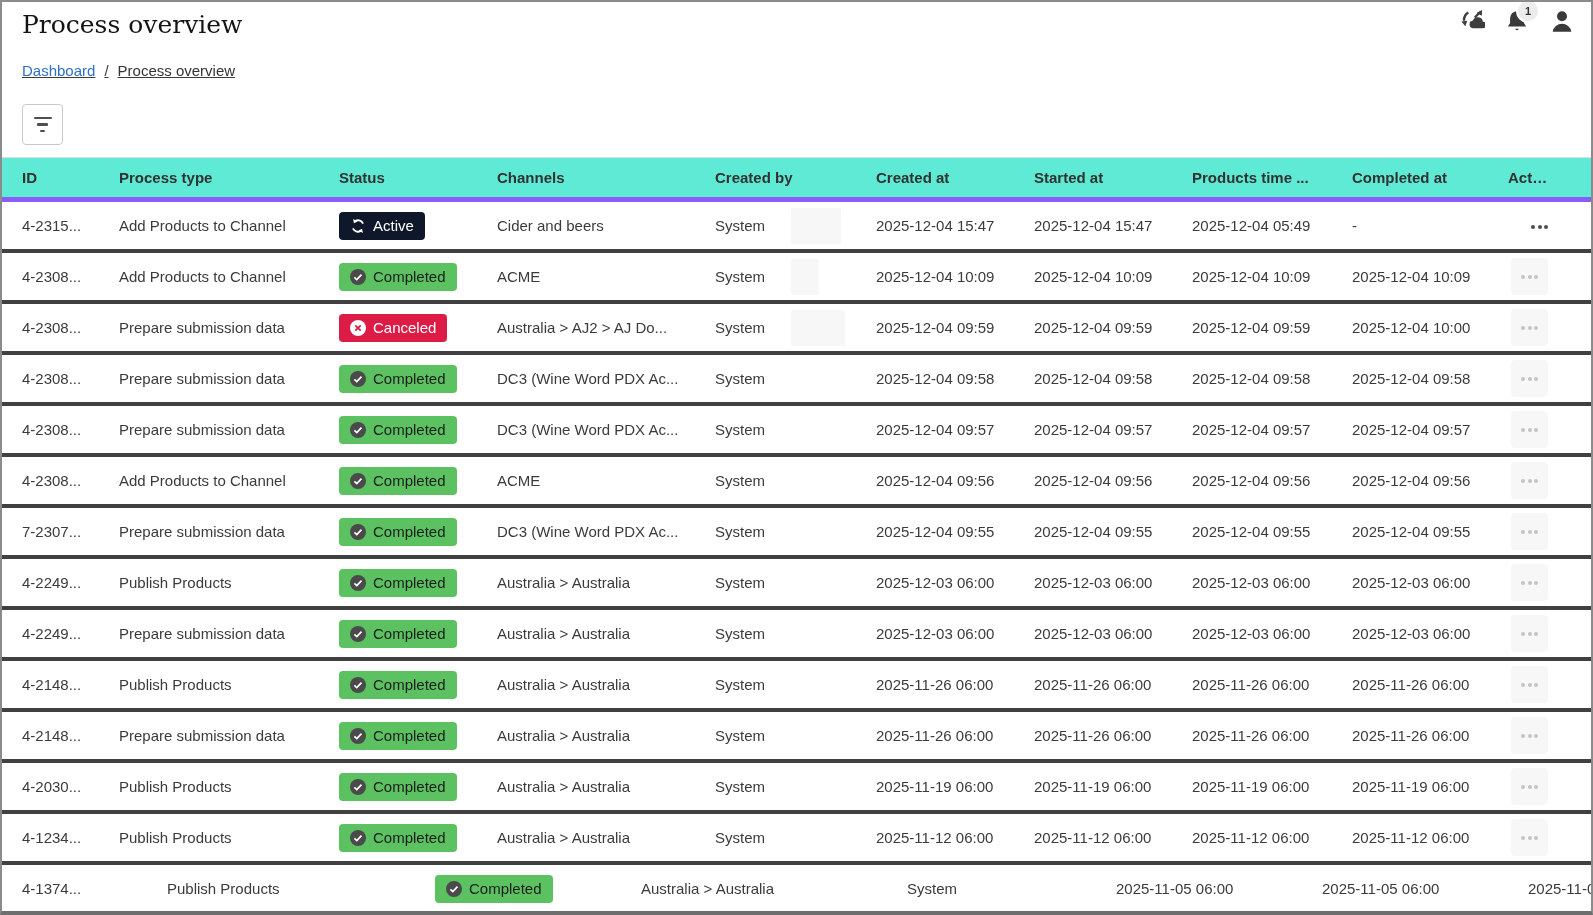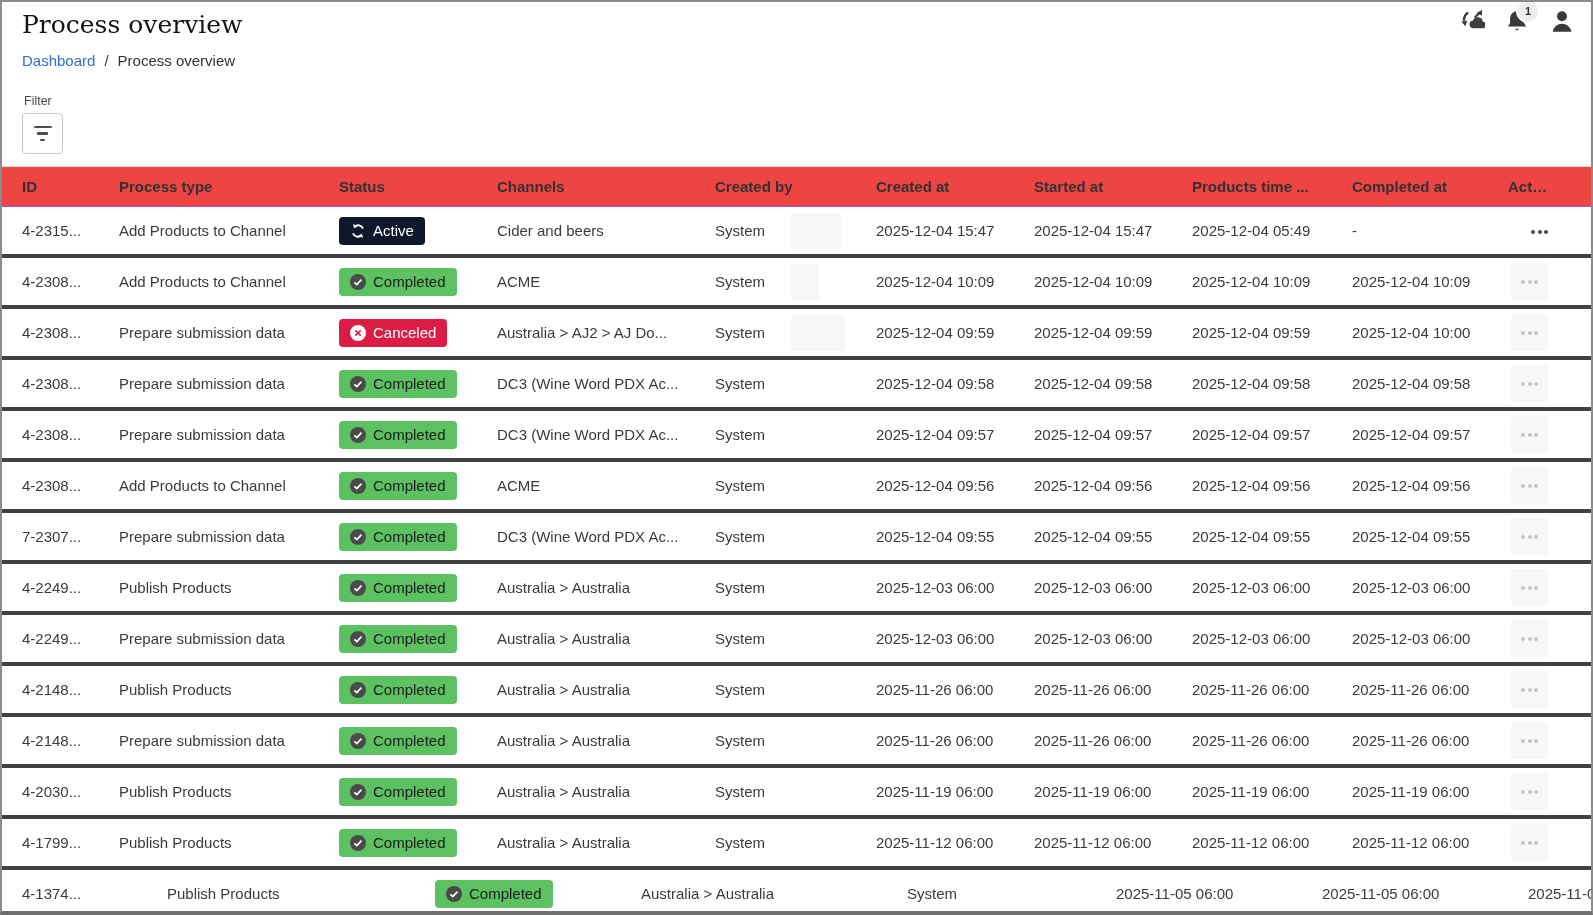--- a/index.html
+++ b/index.html
@@ -4,21 +4,21 @@
 <style>
   html,body{margin:0;padding:0;background:#e8e8e8;}
   .window{
     width:1593px;height:915px;box-sizing:border-box;position:relative;overflow:hidden;
     background:#fff;border:2px solid #8b8b8b;border-bottom:4px solid #6e6e6e;
     font-family:"Liberation Sans",sans-serif;color:#3b3b3b;
   }
   
   .page-header{padding:6px 20px 0;}
   .page-title{font-family:"DejaVu Serif",serif;font-size:25px;font-weight:500;color:#141414;margin:0;line-height:34px;}
-  .breadcrumb{margin-top:10px;font-size:15px;display:flex;align-items:center;}
+  .breadcrumb{margin-top:20px;font-size:15px;display:flex;align-items:center;text-decoration:underline;}
   .breadcrumb .crumb-link{color:#2c70c9;cursor:pointer;text-decoration:none;}
   .breadcrumb .sep{margin:0 9px;color:#3b3b3b;}
   .breadcrumb .crumb-current{color:#333;}
   .topbar-icons{position:absolute;top:4px;right:16px;display:flex;gap:19px;align-items:flex-start;}
   .tb-icon{width:26px;height:30px;cursor:pointer;position:relative;display:flex;align-items:center;justify-content:center;}
   .tb-icon svg{display:block;}
   .notif-badge{
     position:absolute;top:-7px;right:-10px;width:20px;height:20px;border-radius:50%;
     background:#ececec;border:2px solid #fff;color:#333;font-size:11px;font-weight:600;
     display:flex;align-items:center;justify-content:center;
@@ -28,21 +28,21 @@
   .filter-label{font-size:12.5px;color:#4a4a4a;display:block;margin-left:2px;}
   .filter-btn{margin-top:5px;width:41px;height:41px;border:1px solid #c9c9c9;border-radius:4px;background:#fff;
     display:flex;flex-direction:column;align-items:center;justify-content:center;gap:4px;cursor:pointer;}
   .filter-btn .bar{height:2.5px;background:#4f4f4f;border-radius:1px;}
   .filter-btn .bar.b1{width:18px;}
   .filter-btn .bar.b2{width:11px;}
   .filter-btn .bar.b3{width:5px;}
   
   .grid-table{margin-top:12px;border-top:1px solid #dcdcdc;}
   .thead,.trow{display:grid;grid-template-columns:117px 220px 158px 218px 161px 158px 158px 160px 156px 1fr;align-items:center;}
-  .thead{background:#ef4444;border-bottom:1px solid #8b5cf6;height:39px;font-size:15px;font-weight:700;color:#323232;}
+  .thead{background:#5eead4;border-bottom:5px solid #8b5cf6;height:39px;font-size:15px;font-weight:700;color:#323232;}
   .trow{height:47px;border-bottom:4px solid #404040;font-size:15px;color:#3b3b3b;background:#fff;}
   .trow:last-child{border-bottom:none;gap:48px;}
   .cell{overflow:hidden;white-space:nowrap;text-overflow:ellipsis;padding-right:10px;}
   .cell.first{padding-left:20px;}
   .cell.actions{justify-self:stretch;text-align:right;padding-right:43px;}
   
   .badge{display:inline-flex;align-items:center;gap:7px;height:28px;padding:0 11px;border-radius:4px;font-size:15px;line-height:1;}
   .badge svg{display:block;}
   .badge.active{color:#fff;}
   .badge.completed{color:#1c1c1c;}
@@ -91,21 +91,20 @@
   <div class="page-header">
     <h1 class="page-title">Process overview</h1>
     <div class="breadcrumb">
       <a class="crumb-link">Dashboard</a>
       <span class="sep">/</span>
       <span class="crumb-current">Process overview</span>
     </div>
   </div>
 
   <div class="filter-block">
-    <span class="filter-label">Filter</span>
     <button class="filter-btn">
       <span class="bar b1"></span>
       <span class="bar b2"></span>
       <span class="bar b3"></span>
     </button>
   </div>
 
   <div class="grid-table">
     <div class="thead">
         <div class="cell first">ID</div>
@@ -407,21 +406,21 @@
           <div class="cell ">2025-11-19 06:00</div>
           <div class="cell ">2025-11-19 06:00</div>
           <div class="cell ">2025-11-19 06:00</div>
           <div class="cell actions"><button class="dots-btn boxed">
               <span class="dot"></span>
               <span class="dot"></span>
               <span class="dot"></span>
             </button></div>
         </div>
         <div class="trow">
-          <div class="cell first">4-1799...</div>
+          <div class="cell first">4-1234...</div>
           <div class="cell ">Publish Products</div>
           <div class="cell"><span class="badge completed" style="background: rgb(92, 194, 97);">
               <svg width="16" height="16" viewBox="0 0 16 16">
                 <circle cx="8" cy="8" r="8" fill="#4a4a4a"></circle>
                 <path d="M4.4 8.3 L6.8 10.6 L11.5 5.6" fill="none" stroke="#fff" stroke-width="1.7"></path>
               </svg>
               <span>Completed</span>
             </span></div>
           <div class="cell ">Australia &gt; Australia</div>
           <div class="cell created-wrap">

